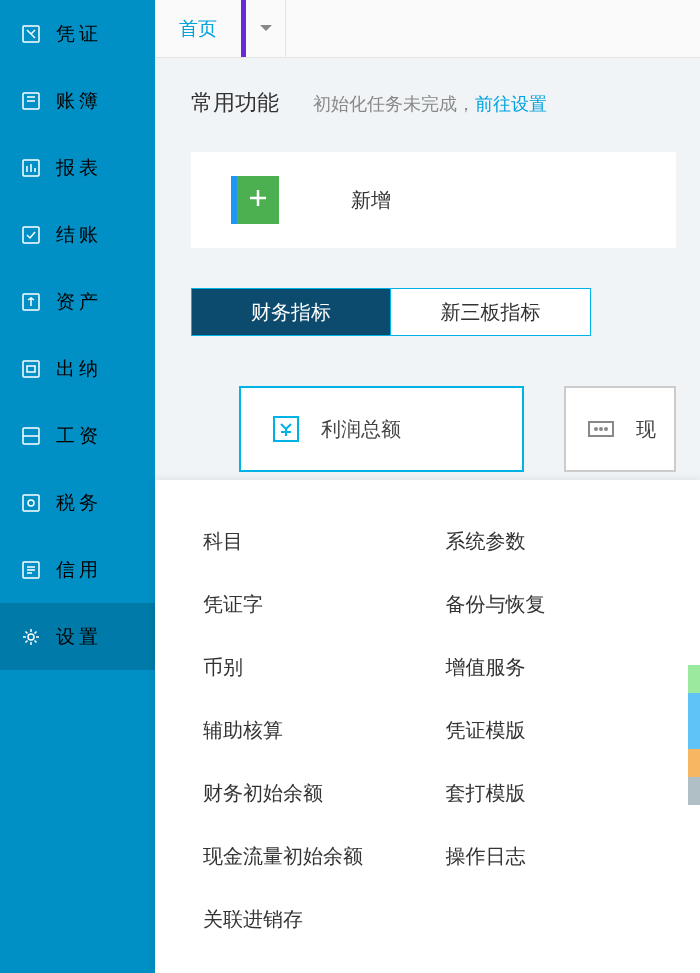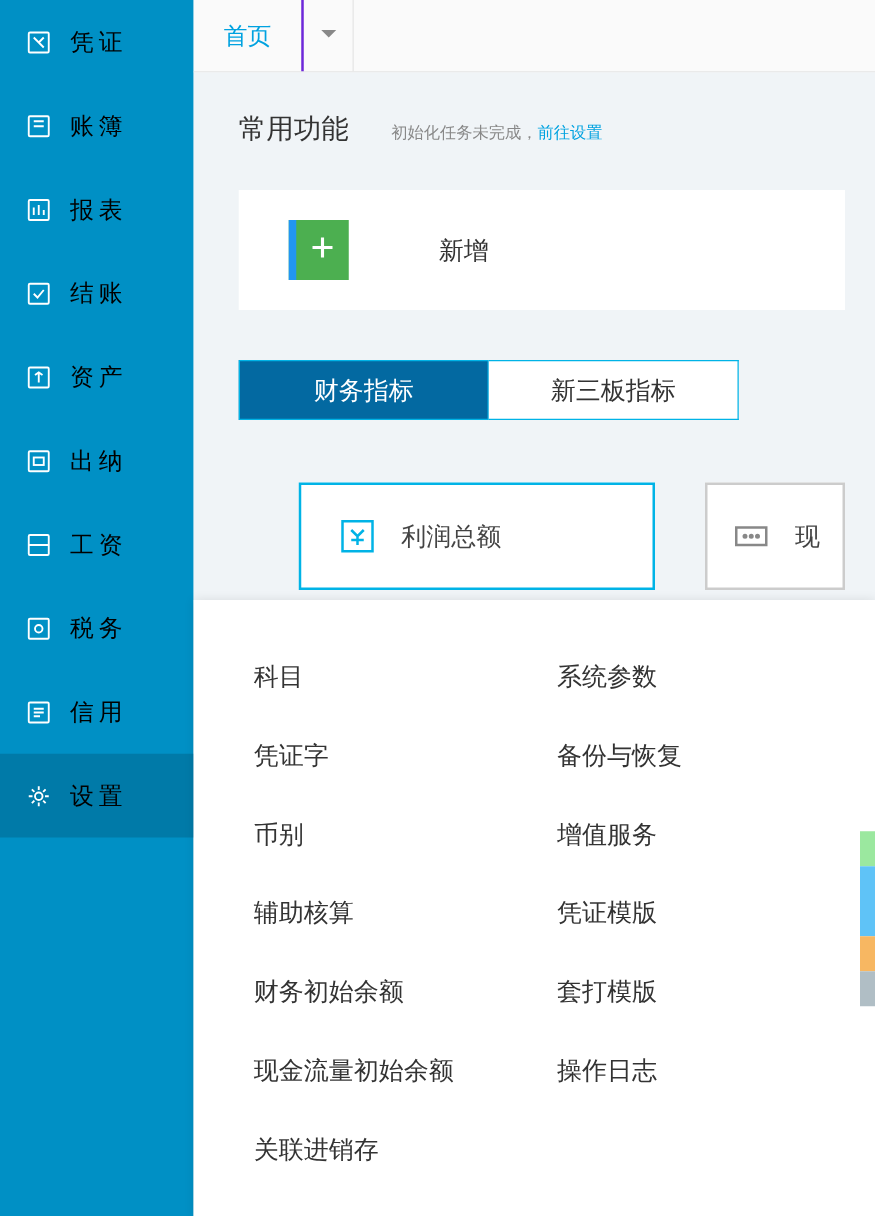--- a/index.html
+++ b/index.html
@@ -58,21 +58,21 @@
       height: 58px;
       border-bottom: 1px solid #e5e5e5;
       background: #fafafa;
       display: flex;
       align-items: stretch;
     }
     .tab {
       display: flex;
       align-items: center;
       padding: 0 24px;
-      border-right: 2px solid #6d28d9;
+      border-right: 5px solid #6d28d9;
       color: #00a2e0;
       font-size: 19px;
       cursor: pointer;
     }
     .tab-dropdown {
       width: 40px;
       display: flex;
       align-items: center;
       justify-content: center;
       border-right: 1px solid #e5e5e5;
@@ -89,21 +89,21 @@
       align-items: baseline;
       gap: 34px;
       margin-bottom: 34px;
     }
     .section-title {
       font-size: 22px;
       color: #333;
       font-weight: 500;
     }
     .init-warning {
-      font-size: 13px;
+      font-size: 18px;
       color: #888;
     }
     .init-link {
       color: #00a2e0;
       cursor: pointer;
     }
     .add-block {
       background: #fff;
       padding: 24px 40px;
       display: flex;
@@ -134,21 +134,21 @@
       width: 200px;
       height: 48px;
       display: flex;
       align-items: center;
       justify-content: center;
       font-size: 20px;
       cursor: pointer;
       border: 1px solid #00b3e6;
     }
     .toggle-btn.active {
-      background: #0369a1;
+      background: #0c4a6e;
       color: #fff;
     }
     .toggle-btn:not(.active) {
       background: #fff;
       color: #333;
       border-left: none;
     }
     .card-row {
       display: flex;
       gap: 40px;

